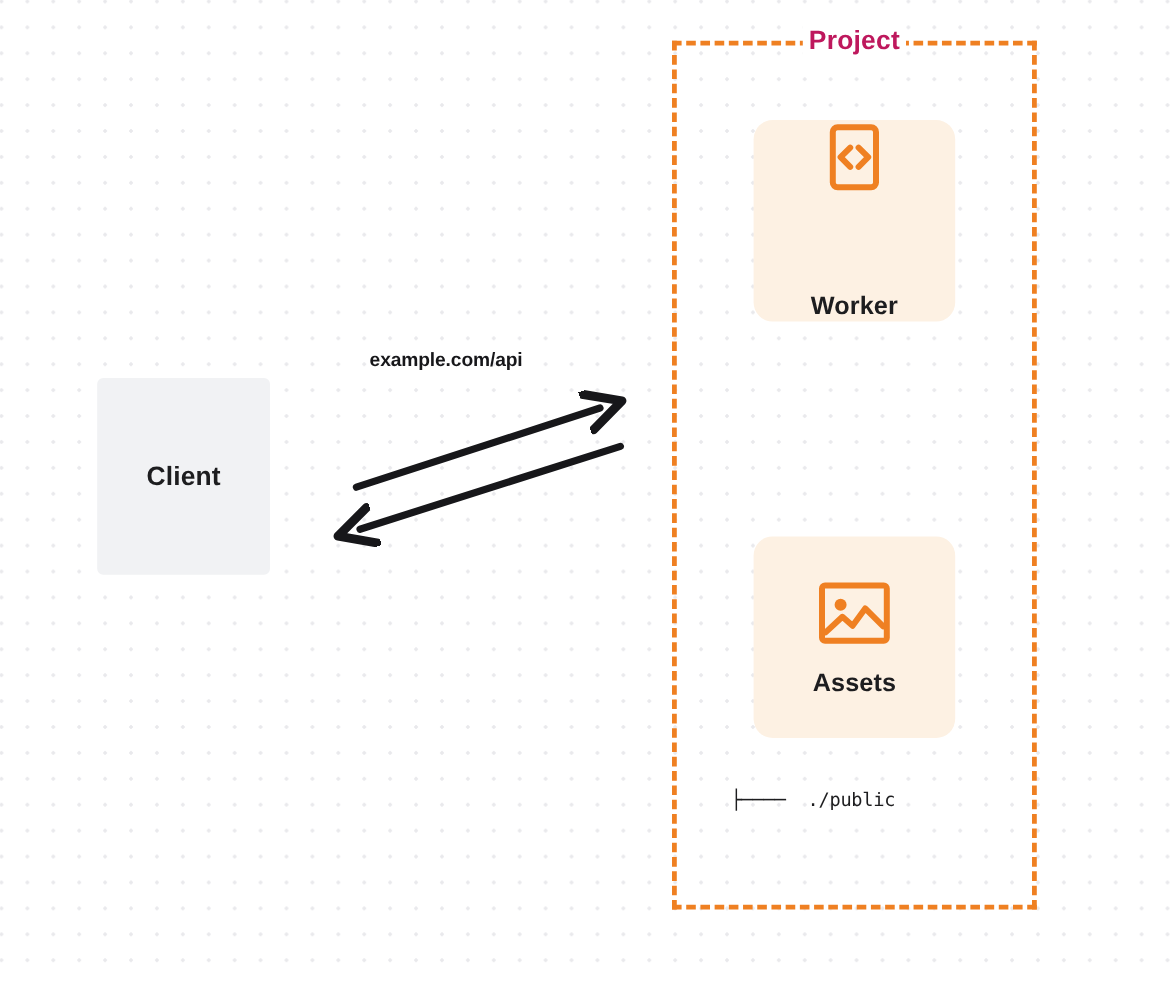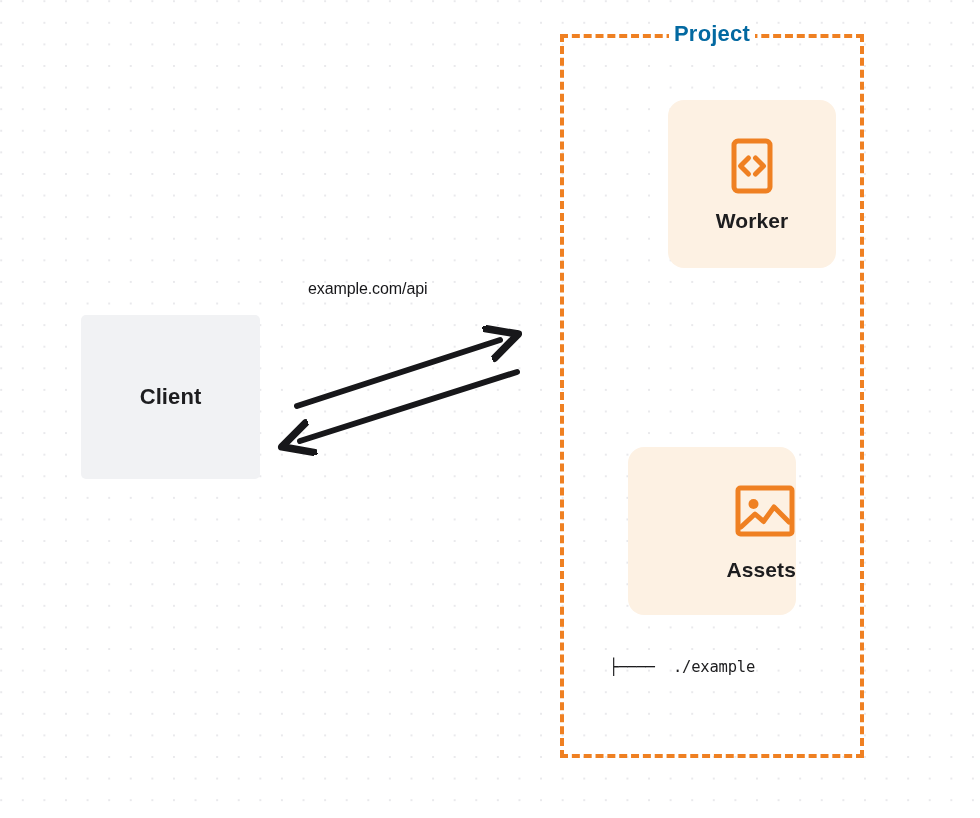--- a/index.html
+++ b/index.html
@@ -24,21 +24,21 @@
     background-size: 21.6px 21.6px;
     background-position: 12px 12px;
     overflow: hidden;
   }
 
   
   #client-node {
     position: absolute;
     left: 81px;
     top: 315px;
-    width: 179px;
+    width: 144px;
     height: 164px;
     background: #f1f2f4;
     border-radius: 5px;
     display: flex;
     align-items: center;
     justify-content: center;
   }
   #client-node .node-label {
     font-size: 22px;
     font-weight: bold;
@@ -51,23 +51,23 @@
     position: absolute;
     left: 0;
     top: 0;
     width: 980px;
     height: 818px;
     pointer-events: none;
   }
   #request-label {
     position: absolute;
     left: 308px;
-    top: 280px;
+    top: 292px;
     font-size: 16px;
-    font-weight: normal;
+    font-weight: bold;
     color: #17171a;
     letter-spacing: -.1px;
     white-space: nowrap;
   }
 
   
   #project-container {
     position: absolute;
     left: 560px;
     top: 34px;
@@ -84,39 +84,39 @@
     width: 304px;
     text-align: center;
     pointer-events: none;
   }
   #project-title span {
     display: inline-block;
     background: #ffffff;
     padding: 0 5px;
     font-size: 22px;
     font-weight: bold;
-    color: #0369a1;
+    color: #be185d;
     letter-spacing: .2px;
     line-height: 28px;
   }
 
   
   .service-card {
     position: absolute;
     width: 168px;
     height: 168px;
     background: #fdf1e3;
     border-radius: 16px;
     display: flex;
     flex-direction: column;
     align-items: center;
     justify-content: center;
   }
-  #worker-card { left: 668px; top: 100px; }
-  #assets-card { left: 628px; top: 447px; align-items: flex-end; }
+  #worker-card { left: 628px; top: 100px; justify-content: space-between; }
+  #assets-card { left: 628px; top: 447px; }
 
   .service-card .card-icon {
     width: 62px;
     height: 62px;
     display: flex;
     align-items: center;
     justify-content: center;
     margin-bottom: 12px;
   }
   #assets-card .card-icon { margin-bottom: 16px; }
@@ -186,17 +186,17 @@
       <svg width="62" height="54" viewBox="0 0 62 54">
         <rect x="4" y="4" width="54" height="46" rx="2.5" ry="2.5" fill="none" stroke="#ef8022" stroke-width="5"></rect>
         <circle cx="19.5" cy="20" r="5" fill="#ef8022"></circle>
         <path d="M7 43 L21 30 L29.5 37.5 L40 23 L55 38" fill="none" stroke="#ef8022" stroke-width="5" stroke-linecap="round" stroke-linejoin="round"></path>
       </svg>
     </span>
     <span class="card-label">Assets</span>
   </div>
 
   <div id="asset-file-tree">
-    <span class="tree-line">├────  ./example</span>
+    <span class="tree-line">├────  ./public</span>
     
   </div>
 
 </div>
 
 </body></html>

